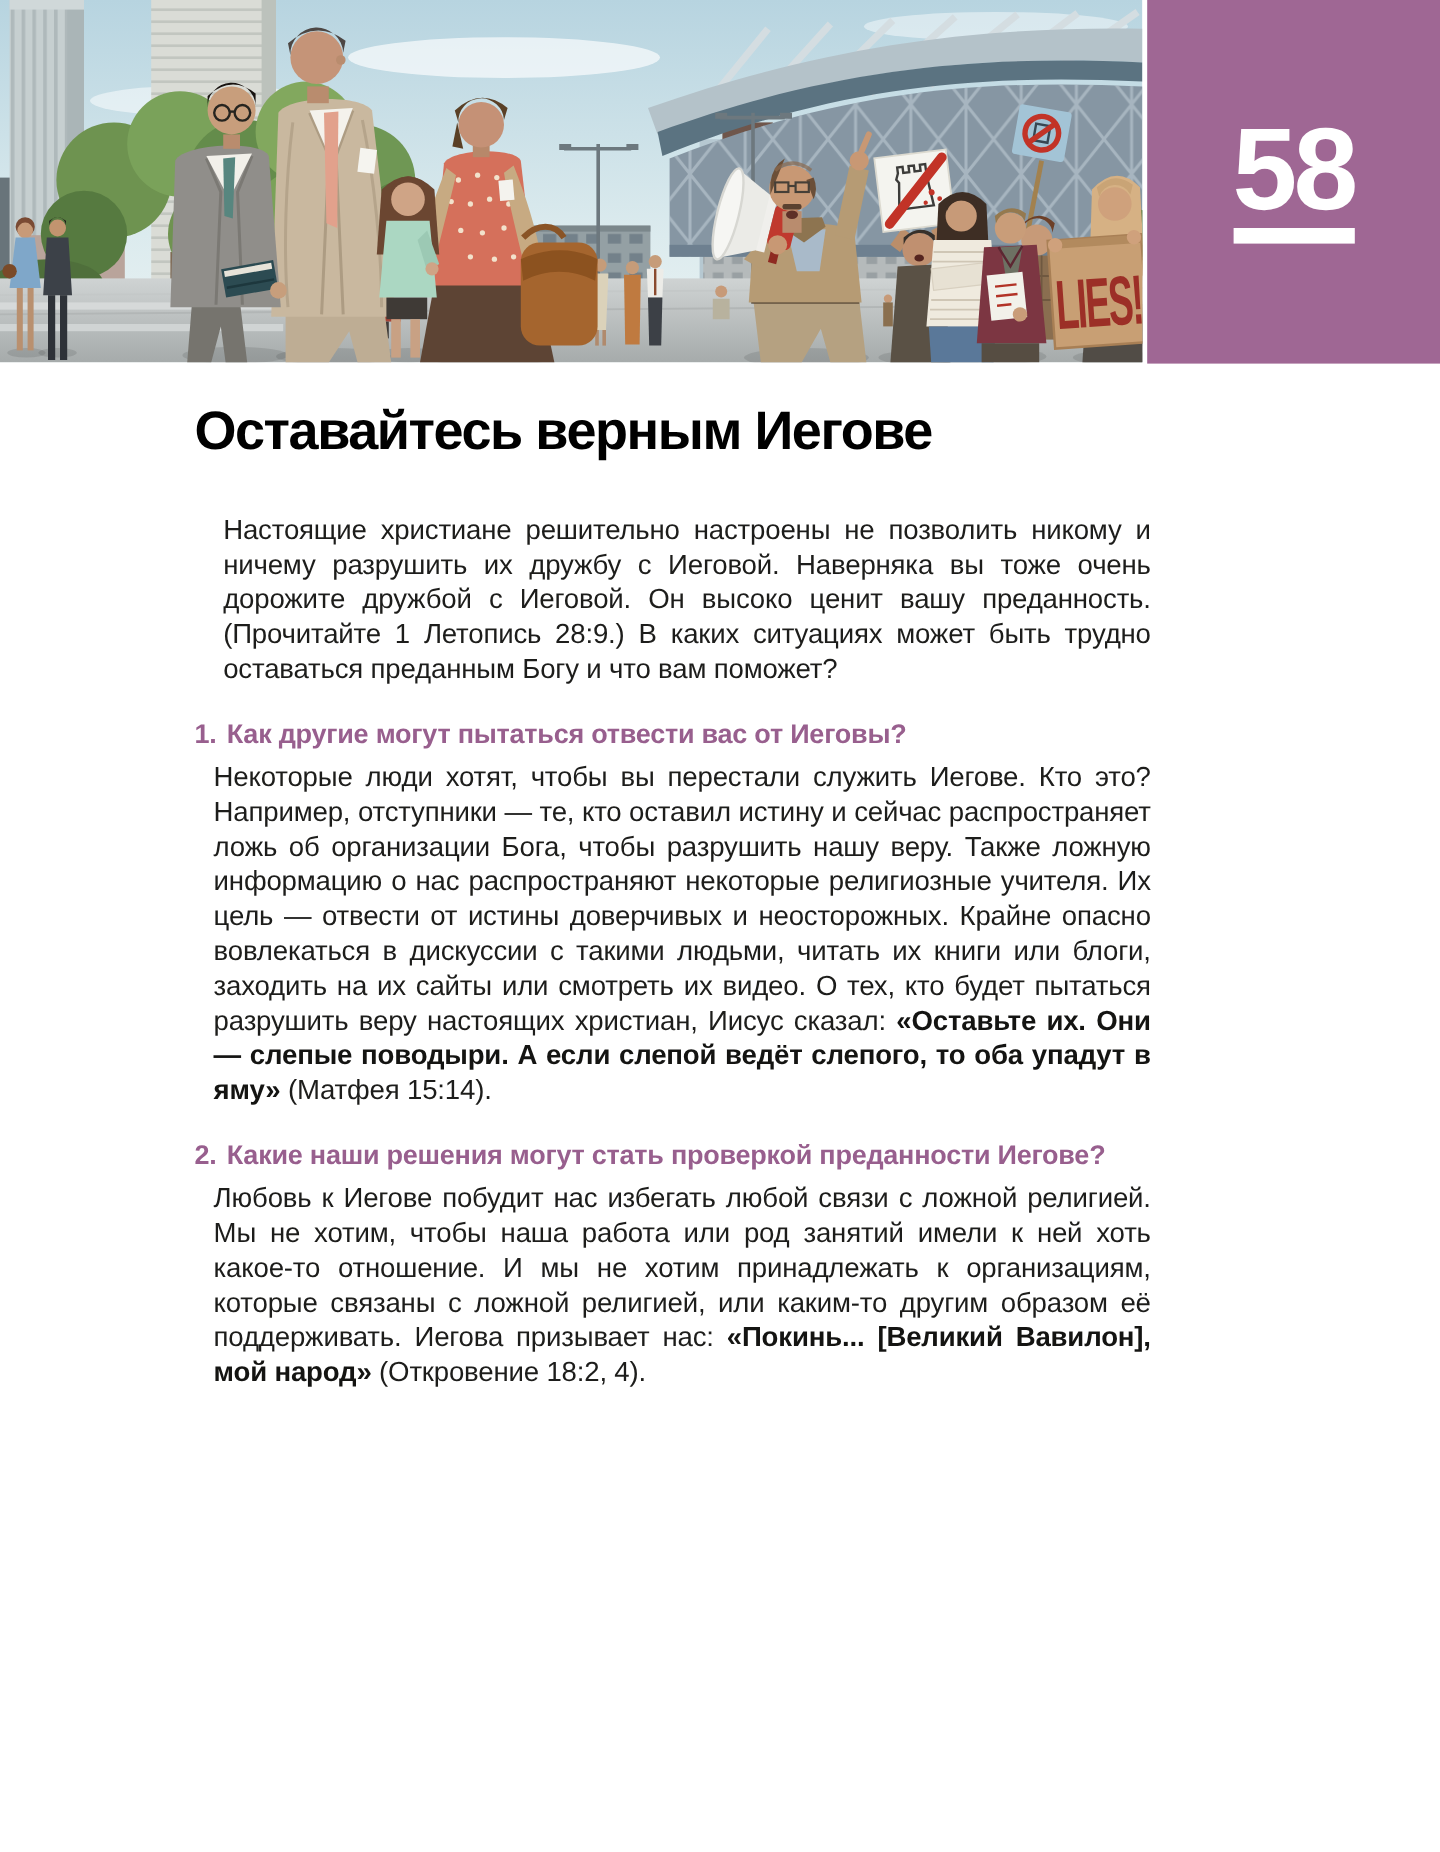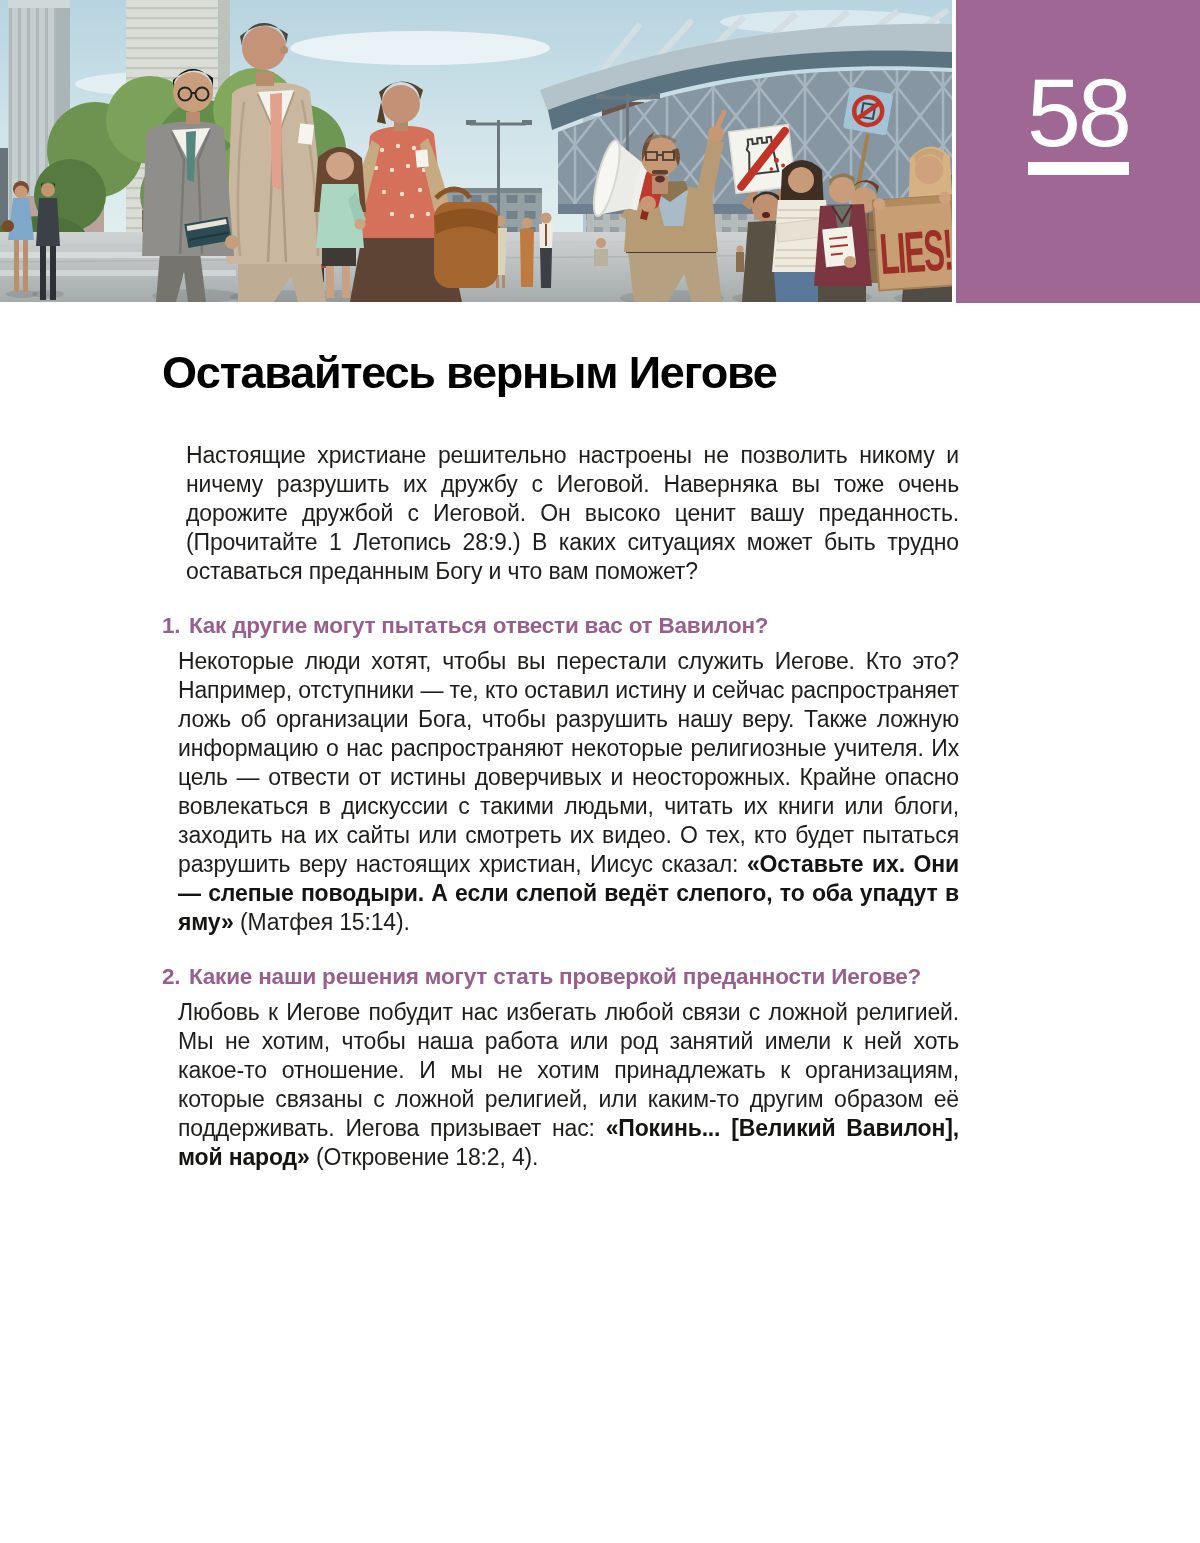--- a/index.html
+++ b/index.html
@@ -2,23 +2,23 @@
 <html lang="ru"><head>
 <meta charset="utf-8">
 <style>
   html,body{margin:0;padding:0;background:#ffffff}
   .page{position:relative;width:1200px;height:1543px;background:#fff;overflow:hidden;
         font-family:"Liberation Sans",sans-serif;color:#1d1d1b}
   figure{margin:0}
   .hero{position:absolute;left:0;top:0;width:952px;height:302px;overflow:hidden}
   .hero svg{display:block}
   .lesson-badge{position:absolute;left:956px;top:0;width:244px;height:303px;background:#9f6794;text-align:center}
-  .lesson-number{display:block;margin-top:64px;color:#fff;font-size:97px;font-weight:400;line-height:1;letter-spacing:-3px}
+  .lesson-number{display:block;margin-top:92px;color:#fff;font-size:97px;font-weight:700;line-height:1;letter-spacing:-3px}
   .lesson-underline{width:101px;height:13px;background:#fff;margin:1px auto 0}
-  .content{position:absolute;left:162px;top:302px;width:797px}
+  .content{position:absolute;left:162px;top:288px;width:797px}
   .title{margin:44px 0 0;font-size:45px;line-height:53px;font-weight:700;letter-spacing:-1.2px;color:#000}
   .body-text{font-size:23px;line-height:29px;text-align:justify;letter-spacing:-0.15px;color:#1d1d1b}
   .intro{margin:42px 0 0 24px}
   .question{display:flex;margin:25px 0 0;font-size:22.5px;line-height:30px;font-weight:700;color:#985f8e;letter-spacing:-0.2px}
   .q-num{flex:0 0 27px}
   .para{margin:6px 0 0 16px}
   .para strong{color:#141412}
 </style>
 </head>
 <body>
@@ -386,21 +386,21 @@
     <div class="lesson-underline"></div>
   </aside>
 
   <main class="content">
     <h1 class="title">Оставайтесь верным Иегове</h1>
 
     <p class="intro body-text">Настоящие христиане решительно настроены не позволить никому и ничему разрушить их дружбу с Иеговой. Наверняка вы тоже очень дорожите дружбой с Иеговой. Он высоко ценит вашу преданность. (Прочитайте 1 Летопись 28:9.) В каких ситуациях может быть трудно оставаться преданным Богу и что вам поможет?</p>
 
     <h2 class="question">
       <span class="q-num">1.</span>
-      <span class="q-text">Как другие могут пытаться отвести вас от Вавилон?</span>
+      <span class="q-text">Как другие могут пытаться отвести вас от Иеговы?</span>
     </h2>
     <p class="para body-text"><span>Некоторые люди хотят, чтобы вы перестали служить Иегове. Кто это? Например, отступники — те, кто оставил истину и сейчас распространяет ложь об организации Бога, чтобы разрушить нашу веру. Также ложную информацию о нас распространяют некоторые религиозные учителя. Их цель — отвести от истины доверчивых и неосторожных. Крайне опасно вовлекаться в дискуссии с такими людьми, читать их книги или блоги, заходить на их сайты или смотреть их видео. О тех, кто будет пытаться разрушить веру настоящих христиан, Иисус сказал: </span><strong>«Оставьте их. Они — слепые поводыри. А если слепой ведёт слепого, то оба упадут в яму»</strong><span> (Матфея 15:14).</span></p>
 
     <h2 class="question">
       <span class="q-num">2.</span>
       <span class="q-text">Какие наши решения могут стать проверкой преданности Иегове?</span>
     </h2>
     <p class="para body-text"><span>Любовь к Иегове побудит нас избегать любой связи с ложной религией. Мы не хотим, чтобы наша работа или род занятий имели к ней хоть какое-то отношение. И мы не хотим принадлежать к организациям, которые связаны с ложной религией, или каким-то другим образом её поддерживать. Иегова призывает нас: </span><strong>«Покинь... [Великий Вавилон], мой народ»</strong><span> (Откровение 18:2, 4).</span></p>
   </main>
 

